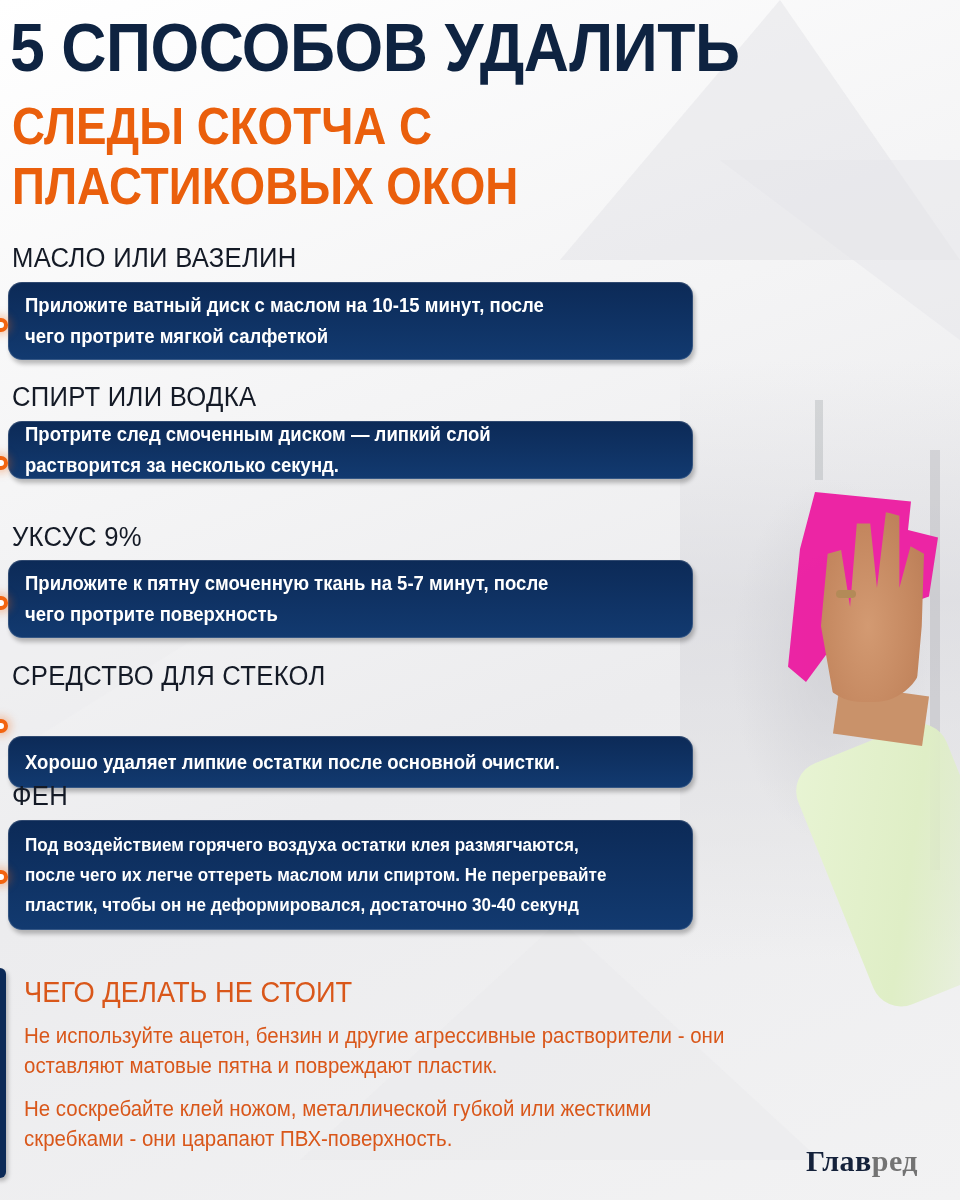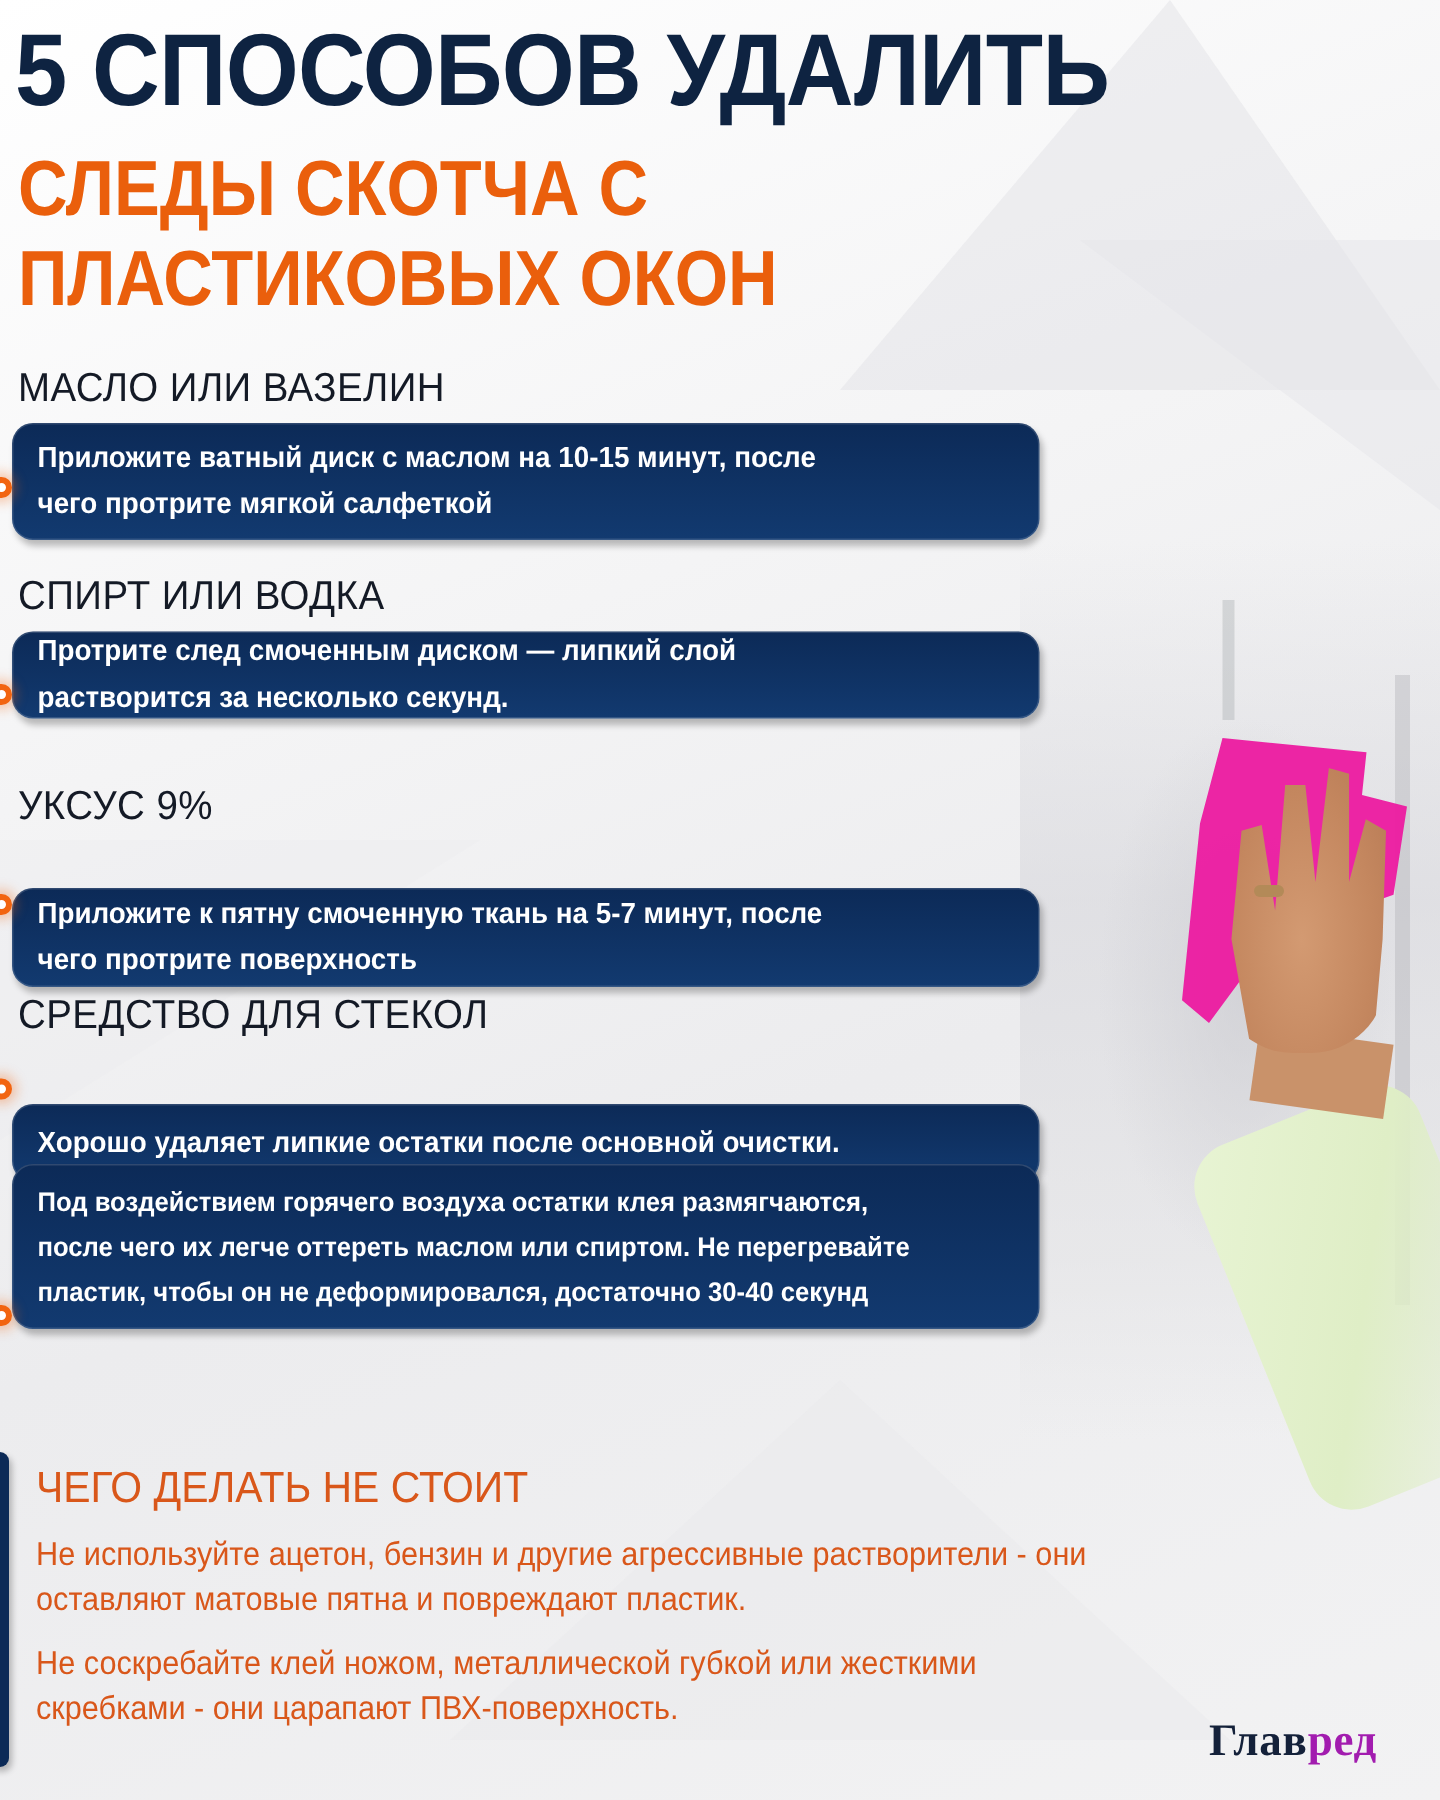--- a/index.html
+++ b/index.html
@@ -107,21 +107,21 @@
       transform: scaleX(0.93); transform-origin: left; white-space: nowrap;
     }
 
     
     .logo {
       position: absolute; left: 806px; top: 1144px;
       font-family: "Liberation Serif", serif; font-weight: 700; font-size: 30px;
       line-height: 34px; letter-spacing: 0.5px;
     }
     .logo .a { color: #14213a; }
-    .logo .b { color: #a21caf; }
+    .logo .b { color: #737373; }
   </style>
 </head>
 <body>
 
 <div class="facet f1"></div>
 <div class="facet f2"></div>
 <div class="facet f3"></div>
 <div class="facet f4"></div>
 
 <div class="photo">
@@ -146,34 +146,34 @@
 <div class="bullet" style="top:318px"></div>
 
 <div class="method-heading" style="top:381px">СПИРТ ИЛИ ВОДКА</div>
 <div class="method-box" style="top:421px;height:58px">
   <span class="line">Протрите след смоченным диском — липкий слой</span>
   <span class="line">растворится за несколько секунд.</span>
 </div>
 <div class="bullet" style="top:456px"></div>
 
 <div class="method-heading" style="top:521px">УКСУС 9%</div>
-<div class="method-box" style="top:592px;height:66px">
+<div class="method-box" style="top:560px;height:78px">
   <span class="line">Приложите к пятну смоченную ткань на 5-7 минут, после</span>
   <span class="line">чего протрите поверхность</span>
 </div>
 <div class="bullet" style="top:596px"></div>
 
 <div class="method-heading" style="top:660px">СРЕДСТВО ДЛЯ СТЕКОЛ</div>
 <div class="method-box" style="top:736px;height:52px;padding-top:4px;padding-bottom:4px">
   <span class="line">Хорошо удаляет липкие остатки после основной очистки.</span>
 </div>
 <div class="bullet" style="top:719px"></div>
 
 <div class="method-heading" style="top:780px">ФЕН</div>
-<div class="method-box fen" style="top:776px;height:110px">
+<div class="method-box fen" style="top:820px;height:110px">
   <span class="line">Под воздействием горячего воздуха остатки клея размягчаются,</span>
   <span class="line">после чего их легче оттереть маслом или спиртом. Не перегревайте</span>
   <span class="line">пластик, чтобы он не деформировался, достаточно 30-40 секунд</span>
 </div>
 <div class="bullet" style="top:870px"></div>
 
 <div class="warn-bar"></div>
 <div class="warn-title">ЧЕГО ДЕЛАТЬ НЕ СТОИТ</div>
 <div class="warn-text" style="top:1021px">Не используйте ацетон, бензин и другие агрессивные растворители - они</div>
 <div class="warn-text" style="top:1051px">оставляют матовые пятна и повреждают пластик.</div>

